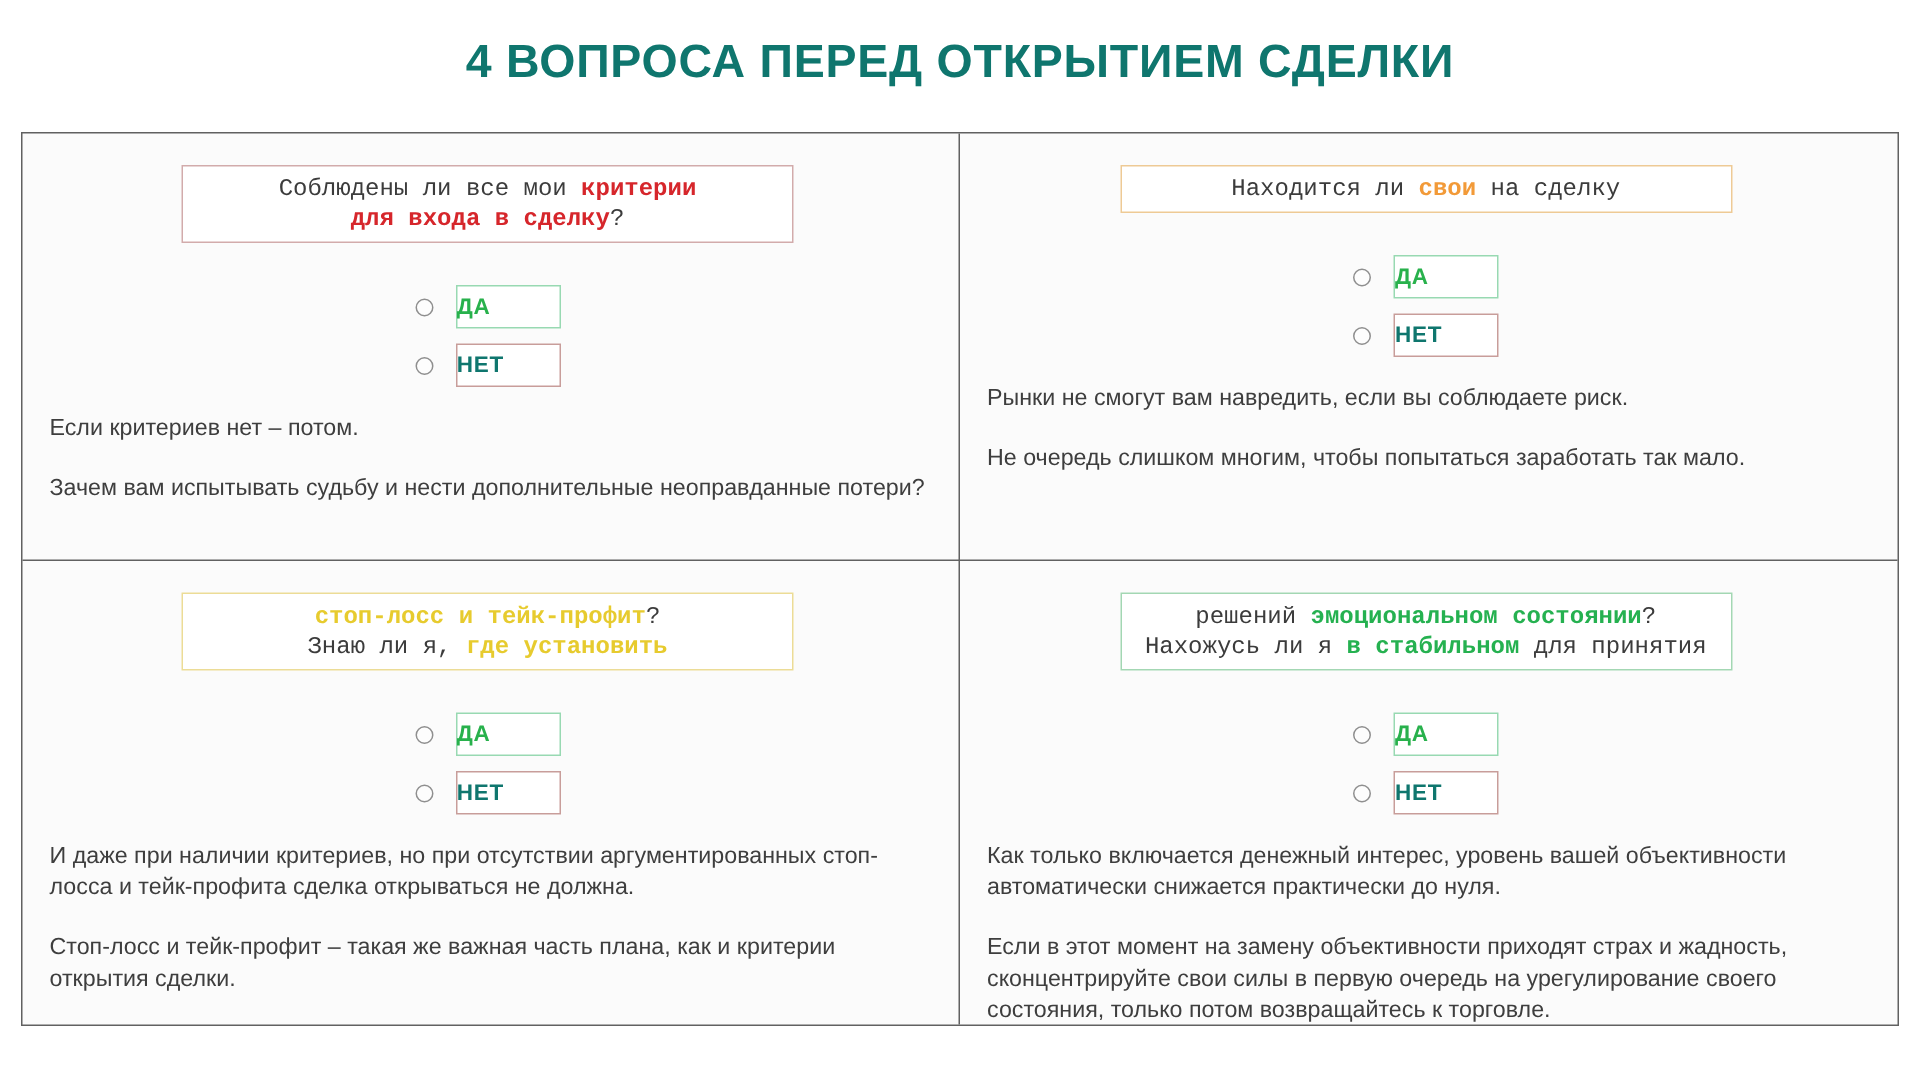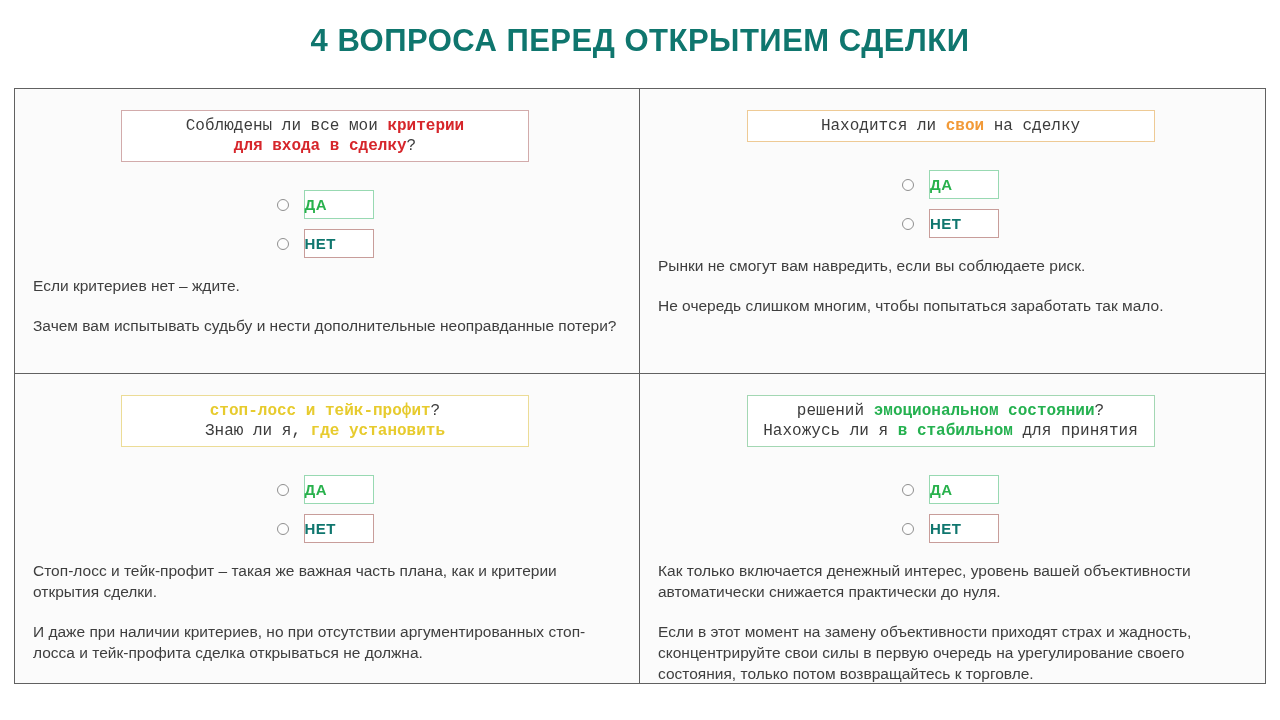--- a/index.html
+++ b/index.html
@@ -114,21 +114,21 @@
       <div class="option">
         <span class="radio"></span>
         <span class="optbox yes">ДА</span>
       </div>
       <div class="option">
         <span class="radio"></span>
         <span class="optbox no">НЕТ</span>
       </div>
     </div>
     <div class="body-text">
-          <p>Если критериев нет – ждите.</p>
+          <p>Если критериев нет – потом.</p>
           <p>Зачем вам испытывать судьбу и нести дополнительные неоправданные потери?</p>
         </div>
   </section>
       <section class="quad row0" style="--accent: #f29a38; --qborder: #eeca95;">
     <div class="qbox">
           <div class="qline"><span>Находится ли </span><span class="hl">свои</span><span> на сделку</span></div>
         </div>
     <div class="options">
       <div class="option">
         <span class="radio"></span>
@@ -153,22 +153,22 @@
       <div class="option">
         <span class="radio"></span>
         <span class="optbox yes">ДА</span>
       </div>
       <div class="option">
         <span class="radio"></span>
         <span class="optbox no">НЕТ</span>
       </div>
     </div>
     <div class="body-text">
+          <p>И даже при наличии критериев, но при отсутствии аргументированных стоп-лосса и тейк-профита сделка открываться не должна.</p>
           <p>Стоп-лосс и тейк-профит – такая же важная часть плана, как и критерии открытия сделки.</p>
-          <p>И даже при наличии критериев, но при отсутствии аргументированных стоп-лосса и тейк-профита сделка открываться не должна.</p>
         </div>
   </section>
       <section class="quad" style="--accent: #25b150; --qborder: #a3d7b3;">
     <div class="qbox">
           <div class="qline"><span>решений </span><span class="hl">эмоциональном состоянии</span><span>?</span></div>
           <div class="qline"><span>Нахожусь ли я </span><span class="hl">в стабильном</span><span> для принятия</span></div>
         </div>
     <div class="options">
       <div class="option">
         <span class="radio"></span>

